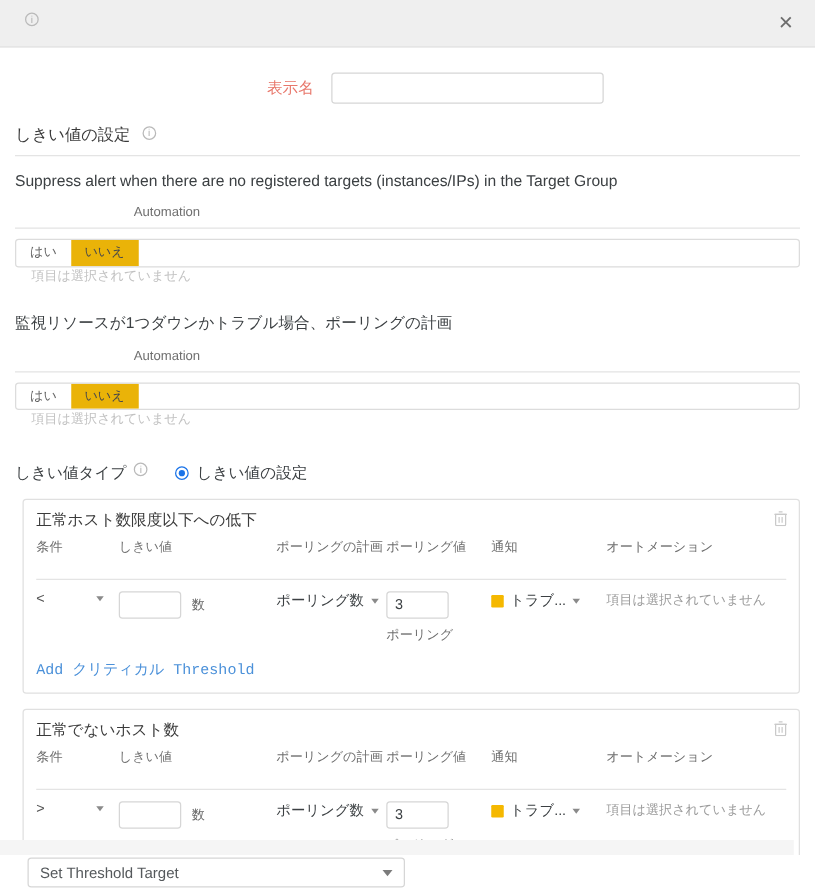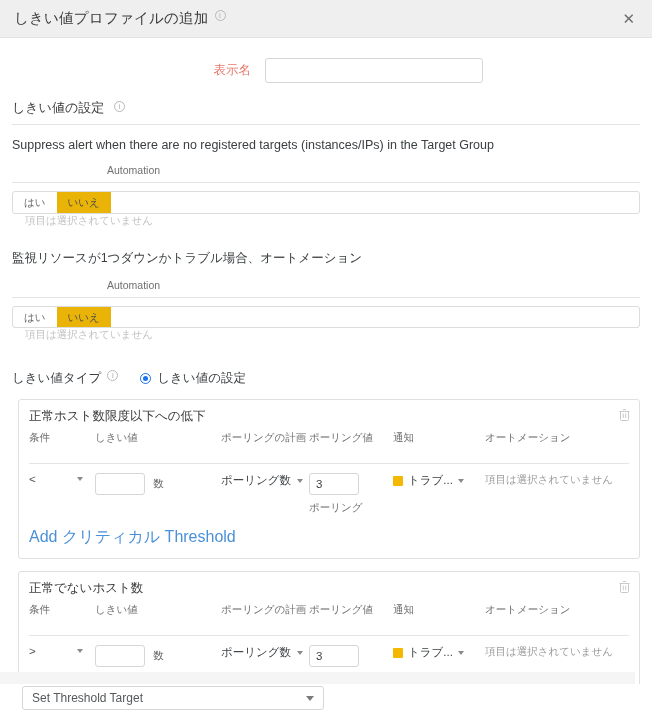--- a/index.html
+++ b/index.html
@@ -180,21 +180,21 @@
     width:10px; height:10px; border-radius:1px;
     margin-right:5px; flex:none;
   }
   .notif .mini-caret { margin-left:5px; }
   .auto-ph2 {
     font-size:10.5px; color:#9b9b9b;
     white-space:nowrap; overflow:hidden;
   }
   .addlink {
     display:inline-block; margin-top:12px;
-    font-size:16px; color:#4a90d9; cursor:pointer;
+    font-size:12px; color:#4a90d9; cursor:pointer;font-family:Liberation Mono, monospace;
   }
 
   
   .footer-strip {
     position:absolute; left:0; top:672px;
     width:635px; height:12px;
     background:#f5f5f5;
   }
   .footer {
     position:absolute; left:0; top:684px;
@@ -208,21 +208,20 @@
     border:1px solid #d6d6d6; border-radius:3px;
     background:#fff; display:flex; align-items:center;
     justify-content:space-between; padding:0 9px;
     font-size:12px; color:#55595c;
   }
 </style>
 </head>
 <body>
 
 <div class="titlebar">
-  <span class="title">しきい値プロファイルの追加</span>
   <span class="info-icon">i</span>
   <span class="close-x">✕</span>
 </div>
 
 <div class="topform">
 
 
   <div class="frow">
     <div class="flabel req">表示名</div>
     <div class="fctrl">
@@ -242,21 +241,21 @@
   <div class="auto-head">Automation</div>
   <div class="auto-row">
     <div class="toggle">
       <span>はい</span>
       <span class="on">いいえ</span>
     </div>
     <div class="auto-ph">項目は選択されていません</div>
   </div>
 </div>
 
-<div class="cond-text" style="margin-top:22px;">監視リソースが1つダウンかトラブル場合、オートメーション</div>
+<div class="cond-text" style="margin-top:22px;">監視リソースが1つダウンかトラブル場合、ポーリングの計画</div>
 <div class="auto-block">
   <div class="auto-head">Automation</div>
   <div class="auto-row">
     <div class="toggle">
       <span>はい</span>
       <span class="on">いいえ</span>
     </div>
     <div class="auto-ph">項目は選択されていません</div>
   </div>
 </div>

